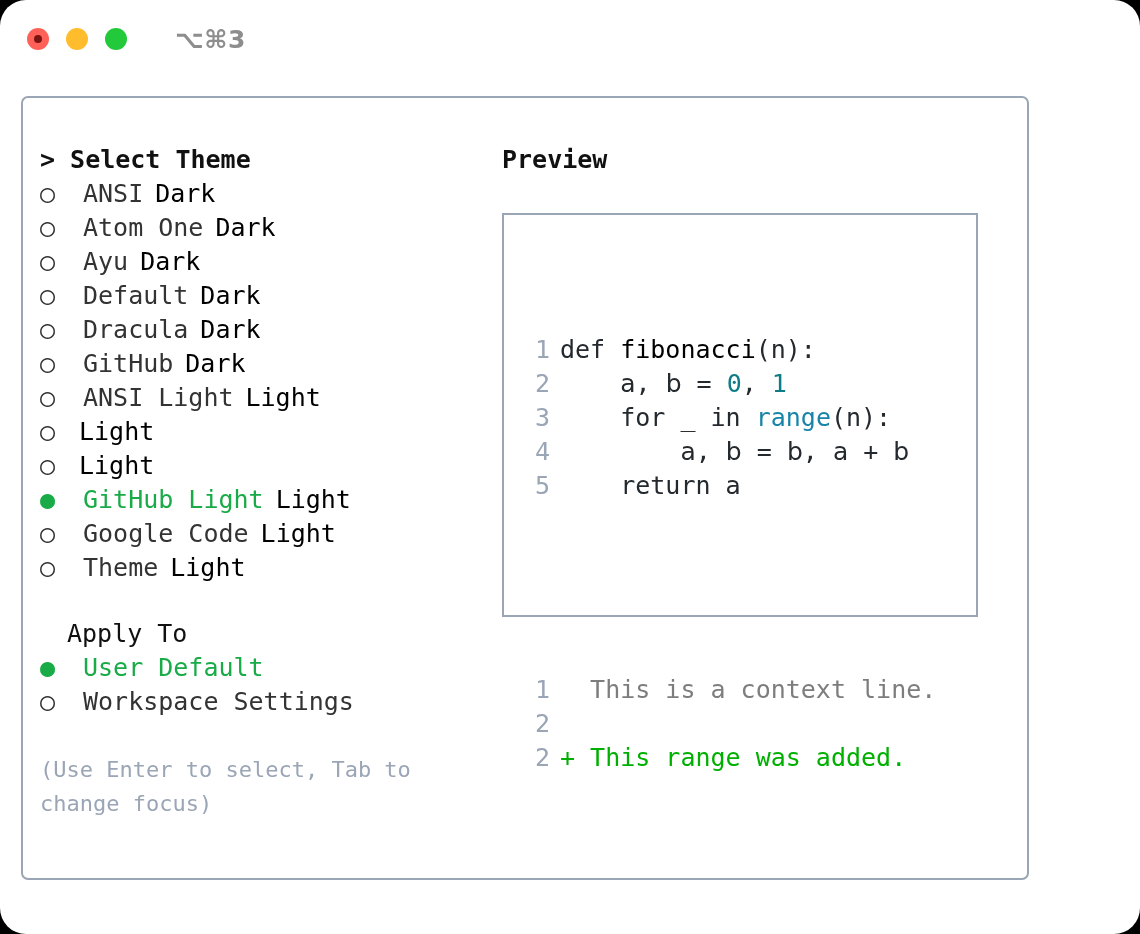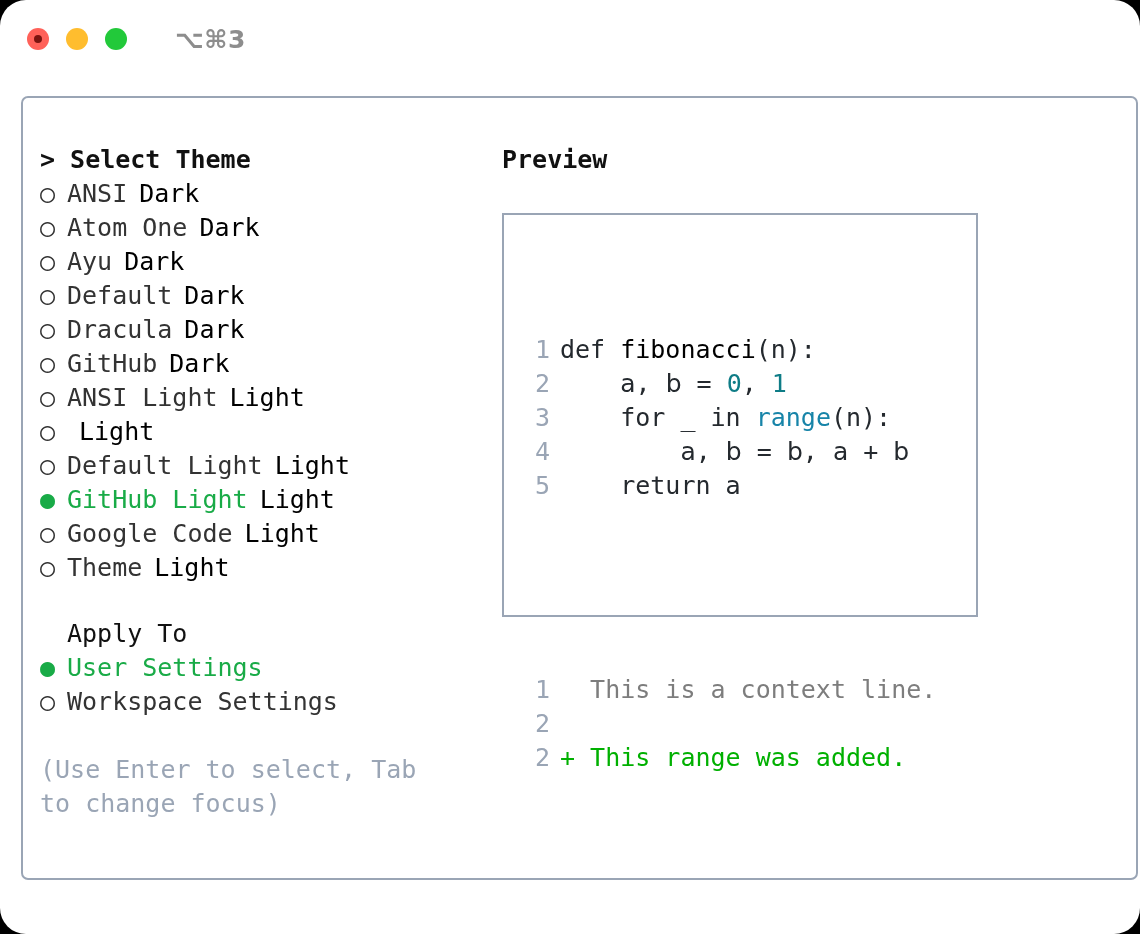--- a/index.html
+++ b/index.html
@@ -56,21 +56,21 @@
     font-size: 25px;
     font-weight: bold;
     letter-spacing: 0.5px;
     font-family: "DejaVu Sans", "Liberation Sans", sans-serif;
   }
 
   
   .frame {
     position: absolute;
     left: 21px; top: 96px;
-    width: 1117px;
+    width: 1008px;
     height: 784px;
     border: 2px solid #9aa5b5;
     border-radius: 7px;
     box-sizing: border-box;
     background: #ffffff;
   }
 
   .columns {
     position: absolute;
     left: 0; top: 0; right: 0; bottom: 0;
@@ -106,39 +106,39 @@
     color: #333333;
     white-space: pre;
   }
   .bullet {
     width: 27px;
     flex: 0 0 27px;
     color: #333333;
     font-size: 25px;
   }
   .bullet.sel { color: #19ab47; }
-  .opt-label { color: #333333; }
+  .opt-label { color: #333333; margin-left: 16px; }
   .option-row.selected .opt-label { color: #19ab47; }
   .opt-tag {
     color: #000000;
     margin-left: 12px;
   }
 
   .group-head {
     font-size: 25px;
     line-height: 34px;
     color: #111111;
     padding-left: 27px;
     white-space: pre;
   }
   .spacer-1 { height: 32px; }
   .spacer-2 { height: 34px; }
 
   .hint {
-    font-size: 25px;
+    font-size: 22px;
     line-height: 34px;
     color: #9aa5b5;
     width: 410px;
     white-space: pre-wrap;
   }
 
   
   .preview-box {
     margin-top: 36px;
     width: 476px;
@@ -201,32 +201,32 @@
 
         <div id="theme-list">
             <div class="option-row"><span class="bullet">○</span><span class="opt-label">ANSI</span><span class="opt-tag">Dark</span></div>
             <div class="option-row"><span class="bullet">○</span><span class="opt-label">Atom One</span><span class="opt-tag">Dark</span></div>
             <div class="option-row"><span class="bullet">○</span><span class="opt-label">Ayu</span><span class="opt-tag">Dark</span></div>
             <div class="option-row"><span class="bullet">○</span><span class="opt-label">Default</span><span class="opt-tag">Dark</span></div>
             <div class="option-row"><span class="bullet">○</span><span class="opt-label">Dracula</span><span class="opt-tag">Dark</span></div>
             <div class="option-row"><span class="bullet">○</span><span class="opt-label">GitHub</span><span class="opt-tag">Dark</span></div>
             <div class="option-row"><span class="bullet">○</span><span class="opt-label">ANSI Light</span><span class="opt-tag">Light</span></div>
             <div class="option-row"><span class="bullet">○</span><span class="opt-tag">Light</span></div>
-            <div class="option-row"><span class="bullet">○</span><span class="opt-label">Default Light</span><span class="opt-tag">Light</span></div>
+            <div class="option-row"><span class="bullet">○</span><span class="opt-tag">Light</span></div>
             <div class="option-row selected"><span class="bullet sel">●</span><span class="opt-label">GitHub Light</span><span class="opt-tag">Light</span></div>
             <div class="option-row"><span class="bullet">○</span><span class="opt-label">Google Code</span><span class="opt-tag">Light</span></div>
             <div class="option-row"><span class="bullet">○</span><span class="opt-label">Theme</span><span class="opt-tag">Light</span></div>
           </div>
 
         <div class="spacer-1"></div>
 
         <div class="group-head">Apply To</div>
 
         <div id="apply-list">
-            <div class="option-row selected"><span class="bullet sel">●</span><span class="opt-label">User Settings</span></div>
+            <div class="option-row selected"><span class="bullet sel">●</span><span class="opt-label">User Default</span></div>
             <div class="option-row"><span class="bullet">○</span><span class="opt-label">Workspace Settings</span></div>
           </div>
 
         <div class="spacer-2"></div>
 
         <div class="hint">(Use Enter to select, Tab to change focus)</div>
       </div>
 
       <div class="right-col">
 

